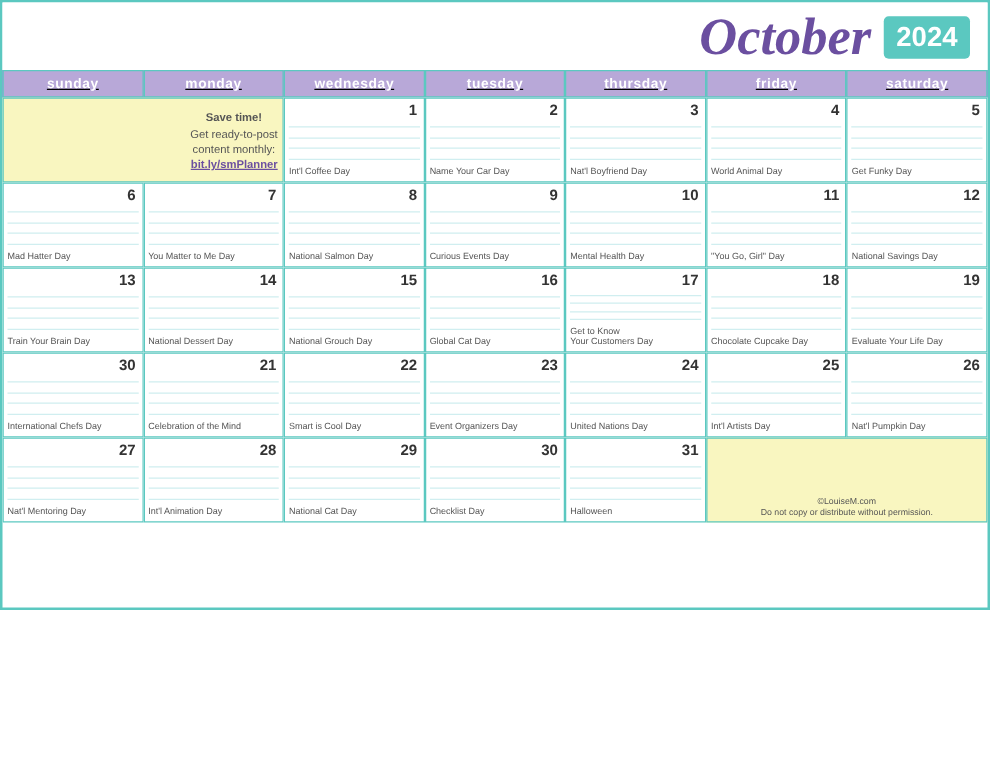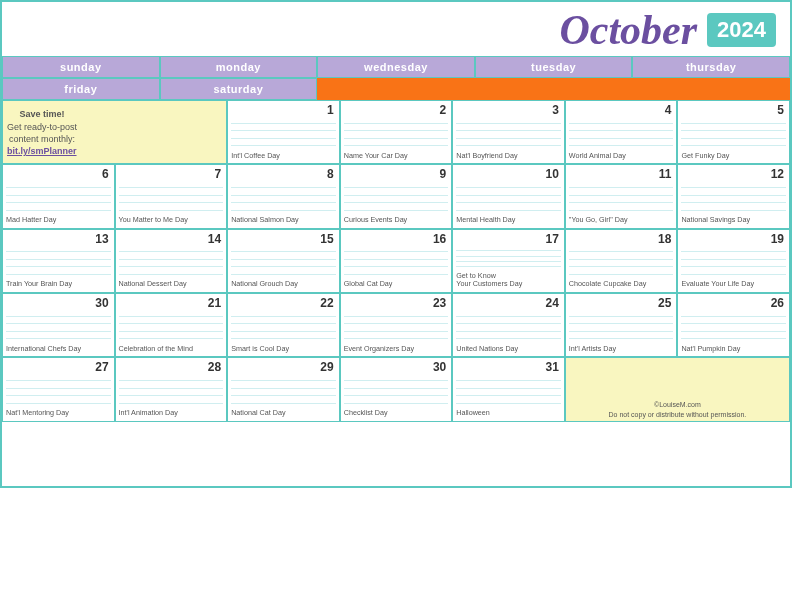--- a/index.html
+++ b/index.html
@@ -37,22 +37,23 @@
       background: #5bc8c0;
       color: #fff;
       font-size: 22px;
       font-weight: bold;
       padding: 4px 10px;
       border-radius: 4px;
       font-family: Arial, sans-serif;
     }
     #days-header {
       display: grid;
-      grid-template-columns: repeat(5, 1fr);
-      background: #f97316;
+      grid-template-columns: repeat(7, 1fr);
+      background: #1d4ed8;
+      text-decoration: underline;
     }
     .day-header {
       background: #b8a8d8;
       color: #fff;
       text-align: center;
       font-size: 11px;
       font-weight: bold;
       padding: 4px 0;
       border: 1px solid #5bc8c0;
       text-transform: lowercase;
@@ -99,21 +100,21 @@
       line-height: 1.2;
       margin-top: auto;
       padding-bottom: 1px;
     }
     .cell-promo {
       background: #f9f6c0;
       border: 1px solid #5bc8c0;
       grid-column: span 2;
       display: flex;
       flex-direction: column;
-      align-items: flex-start;
+      align-items: flex-end;
       justify-content: center;
       padding: 4px;
     }
     .promo-text {
       font-size: 9px;
       color: #555;
       text-align: center;
       line-height: 1.4;
     }
     .promo-link {

